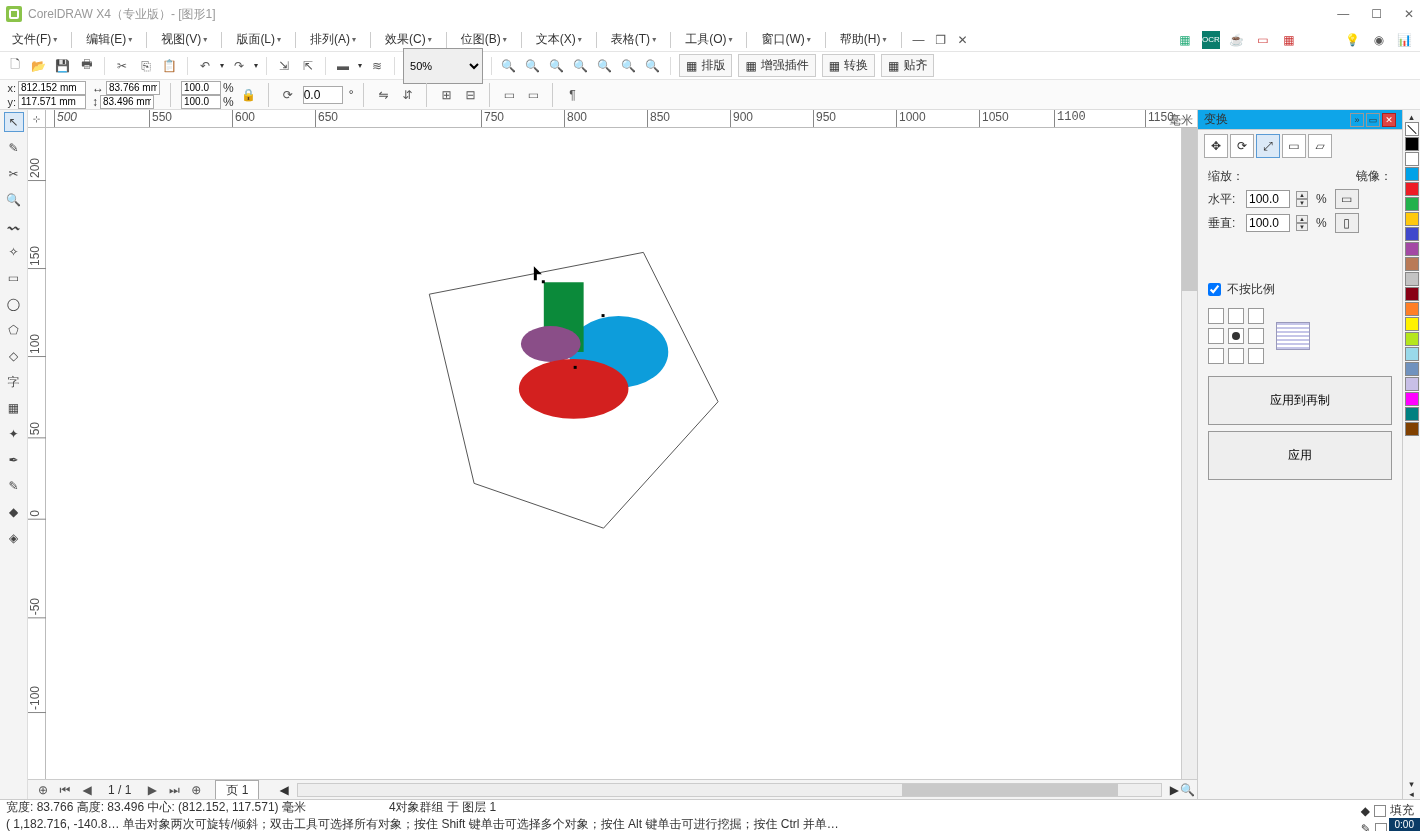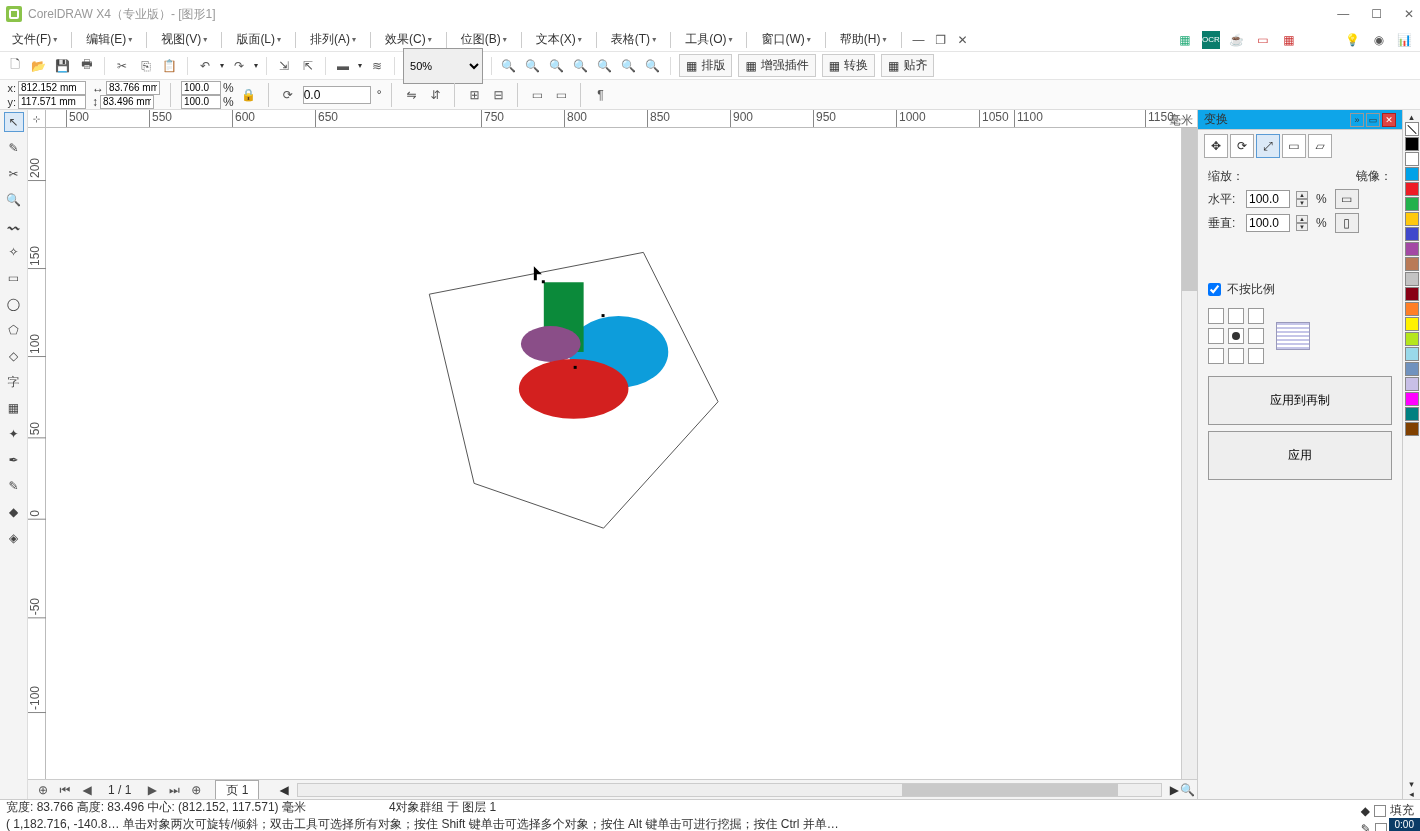--- a/index.html
+++ b/index.html
@@ -251,21 +251,21 @@
         <span>%</span>
       </div>
     <div class="coordrow">
         <input class="small" style="width: 40px;" value="100.0">
         <span>%</span>
       </div>
   </div>
   <span class="iconbtn">🔒</span>
   <div class="sep"></div>
   <span class="iconbtn">⟳</span>
-  <input style="width: 68px; height: 18px; border: 1px solid rgb(170, 170, 170);" value="0.0">
+  <input style="width: 40px; height: 18px; border: 1px solid rgb(170, 170, 170);" value="0.0">
   <span>°</span>
   <div class="sep"></div>
   <span class="iconbtn">⇋</span>
   <span class="iconbtn">⇵</span>
   <div class="sep"></div>
   <span class="iconbtn">⊞</span>
   <span class="iconbtn">⊟</span>
   <div class="sep"></div>
   <span class="iconbtn">▭</span>
   <span class="iconbtn">▭</span>
@@ -292,33 +292,33 @@
     <div class="tool">✒</div>
     <div class="tool">✎</div>
     <div class="tool">◆</div>
     <div class="tool">◈</div>
   </div>
 
   <div class="canvas-area">
     <div class="ruler-h">
       <div class="corner">⊹</div>
       <div class="ticks" id="ruler-h-ticks">
-          <div class="tick" style="left: 20px;">500</div>
+          <div class="tick" style="left: 8px; font-style: italic;">500</div>
           <div class="tick" style="left: 103px;">550</div>
           <div class="tick" style="left: 186px;">600</div>
           <div class="tick" style="left: 269px;">650</div>
           <div class="tick" style="left: 345px; margin-top: 28px;">700</div>
           <div class="tick" style="left: 435px;">750</div>
           <div class="tick" style="left: 518px;">800</div>
           <div class="tick" style="left: 601px;">850</div>
           <div class="tick" style="left: 684px;">900</div>
           <div class="tick" style="left: 767px;">950</div>
           <div class="tick" style="left: 850px;">1000</div>
           <div class="tick" style="left: 933px;">1050</div>
-          <div class="tick" style="left: 968px;">1100</div>
+          <div class="tick" style="left: 1008px; font-family: Liberation Mono, monospace;">1100</div>
           <div class="tick" style="left: 1099px;">1150</div>
         </div>
       <div class="unit">毫米</div>
     </div>
     <div class="canvas-body">
       <div class="ruler-v" id="ruler-v-ticks">
           <div class="tick" style="top: 30px;">200</div>
           <div class="tick" style="top: 118px;">150</div>
           <div class="tick" style="top: 206px;">100</div>
           <div class="tick" style="top: 294px;">50</div>

